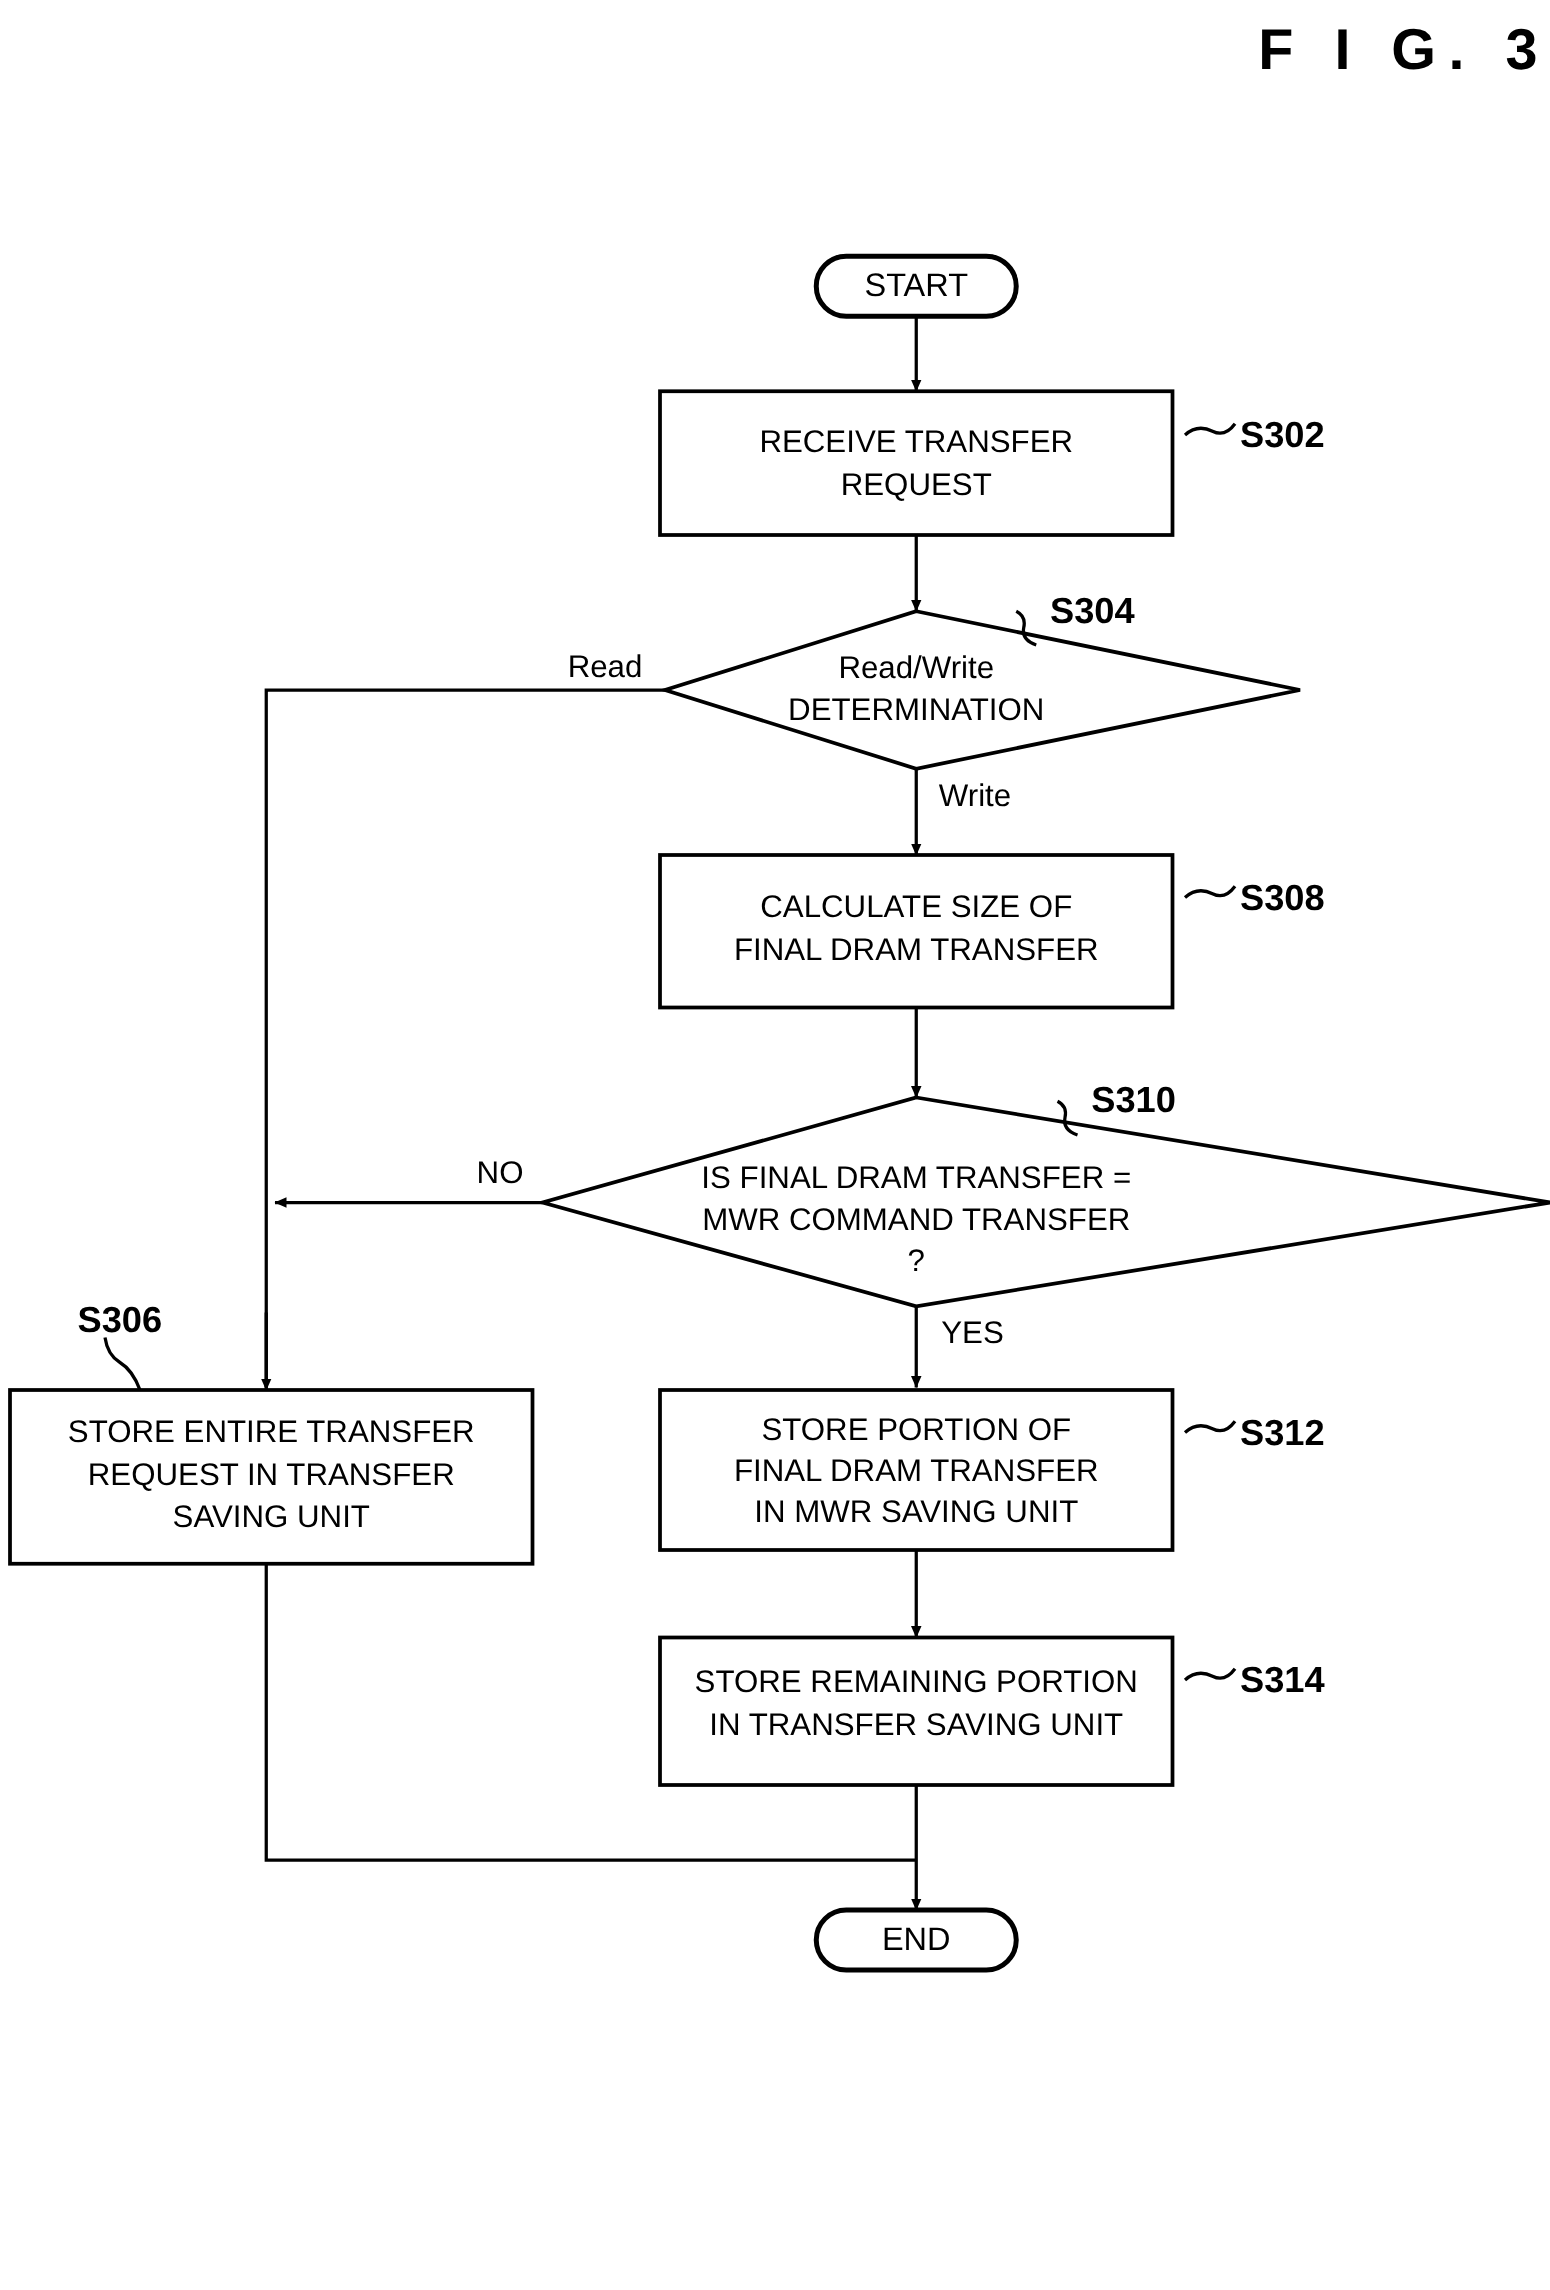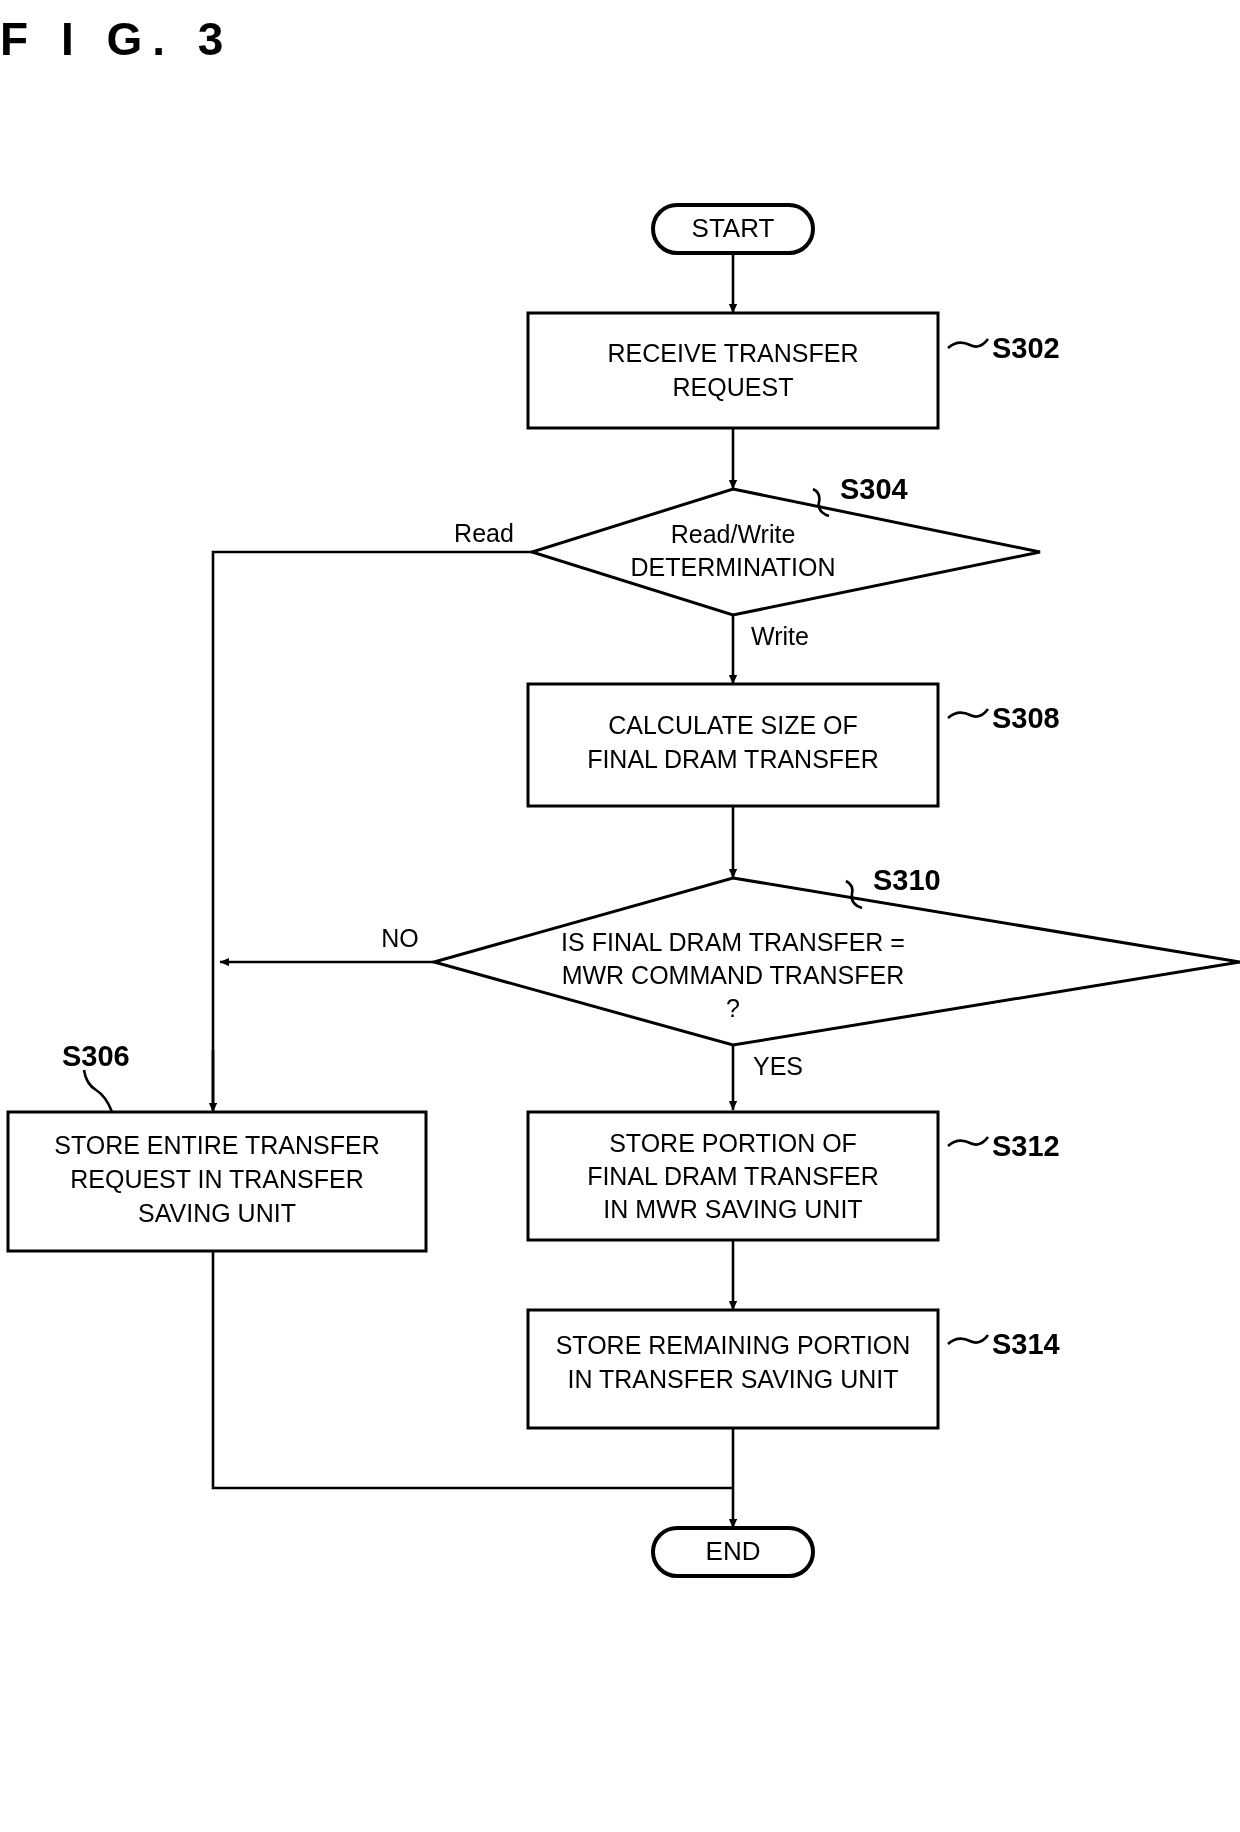--- a/index.html
+++ b/index.html
@@ -17,21 +17,21 @@
   #figure-root {
     position: relative;
     width: 1240px;
     height: 1832px;
   }
   .fig-title {
     position: absolute;
     top: 12px;
     left: 0;
     width: 1240px;
-    text-align: left;
+    text-align: right;
     font-family: "Liberation Sans", sans-serif;
     font-size: 46px;
     font-weight: bold;
     letter-spacing: 10px;
     color: #000000;
   }
   svg.flow {
     position: absolute;
     top: 0;
     left: 0;

